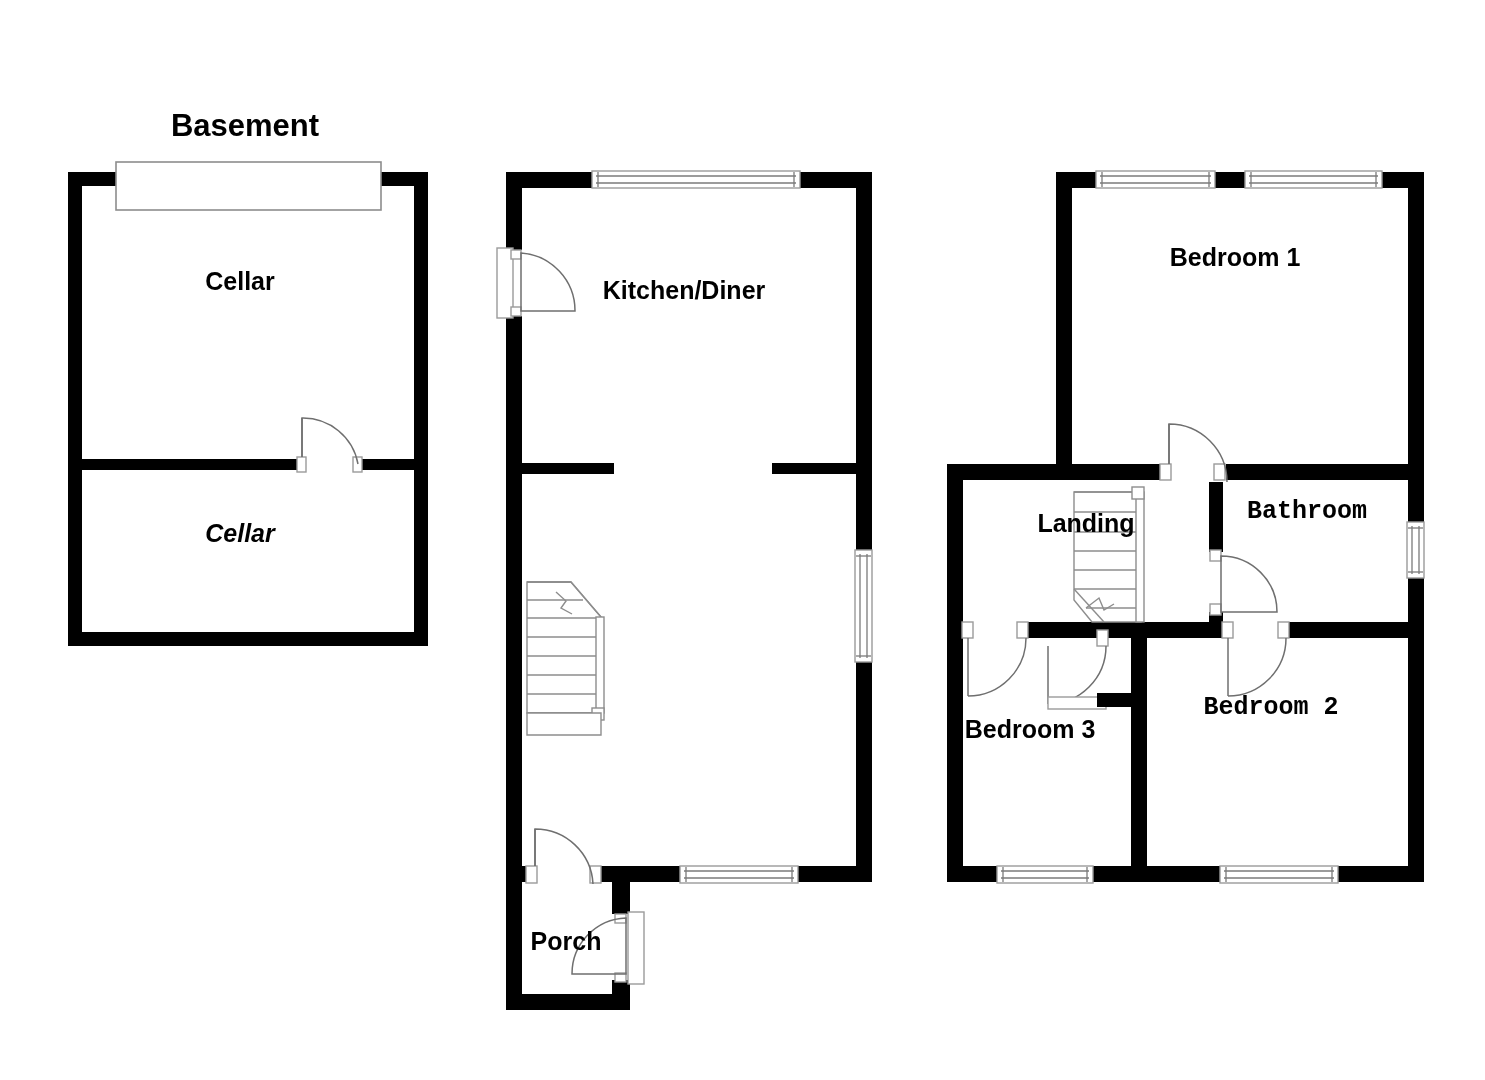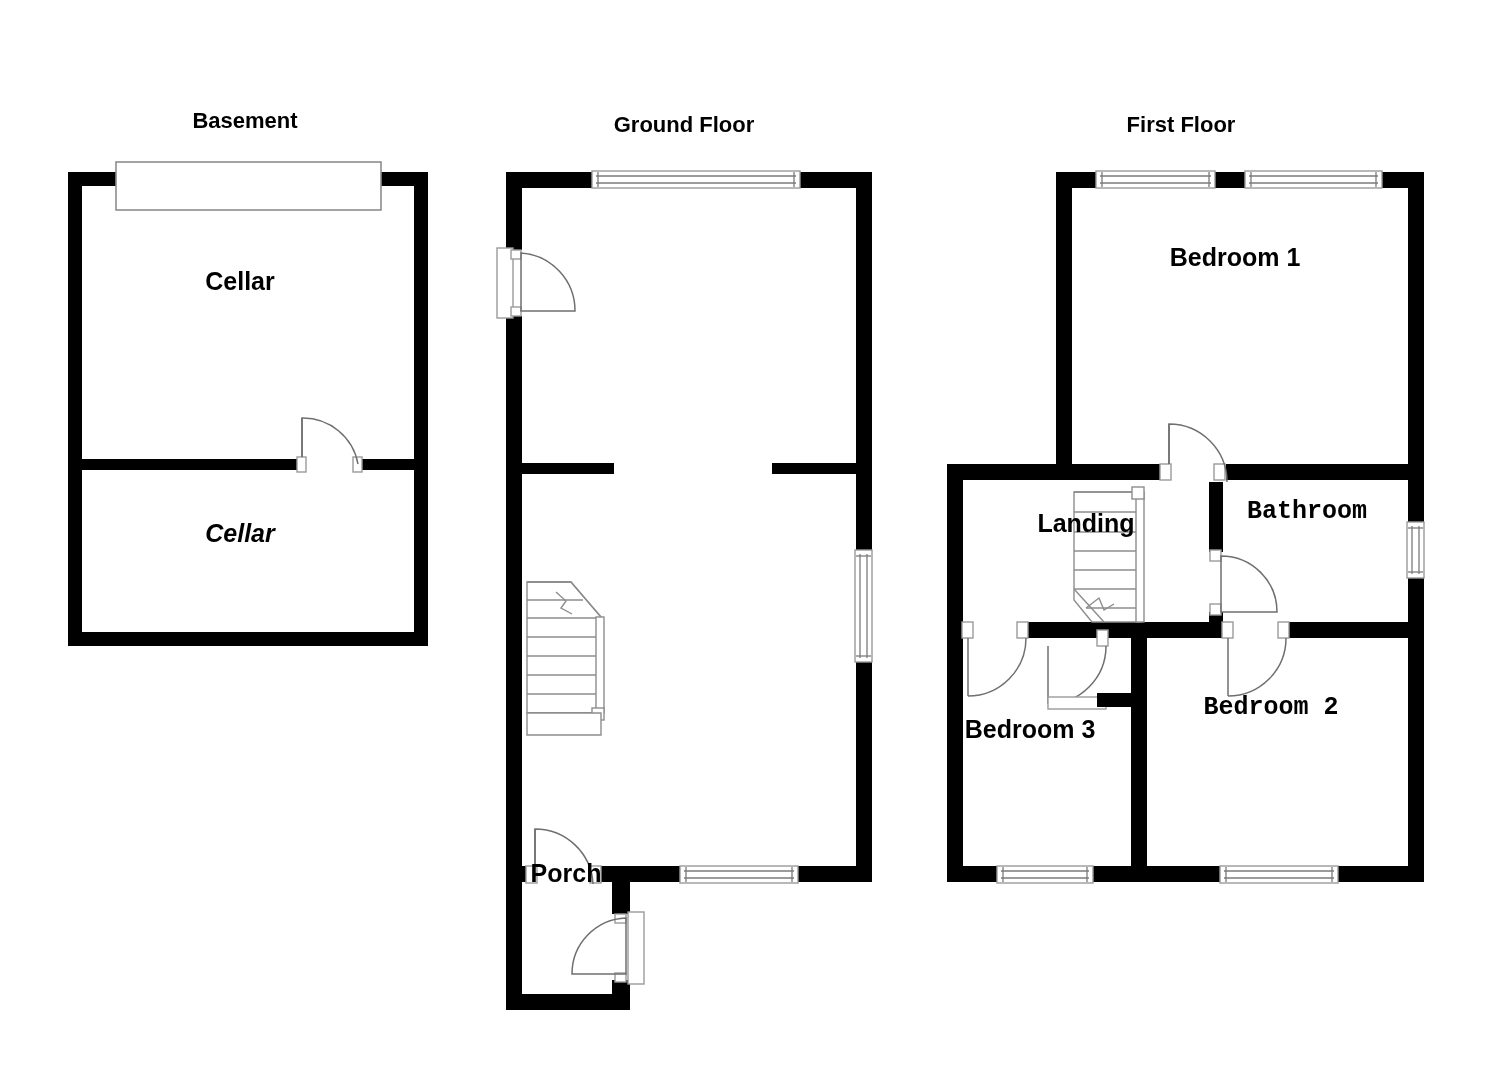--- a/index.html
+++ b/index.html
@@ -13,21 +13,21 @@
   #plan {
     position: relative;
     width: 1485px;
     height: 1080px;
     background: #ffffff;
     overflow: hidden;
   }
   .floor-title {
     position: absolute;
     font-weight: bold;
-    font-size: 22px;
+    font-size: 31px;
     color: #000000;
     white-space: nowrap;
     text-align: center;
     letter-spacing: 0px;
   }
   .room-label {
     position: absolute;
     font-weight: bold;
     font-size: 25px;
     color: #000000;
@@ -53,27 +53,26 @@
   .stair-line { stroke: #8d8d8d; stroke-width: 1.4; fill: none; }
   .stair-fill { fill: #ffffff; stroke: #8d8d8d; stroke-width: 1.4; }
   .garage-door { fill: #ffffff; stroke: #8d8d8d; stroke-width: 1.6; }
 </style>
 </head>
 <body>
 
 <div id="plan">
 
   <div class="floor-title" style="left:105px; top:108px; width:280px;">Basement</div>
-  <div class="floor-title" style="left:544px; top:112px; width:280px;">Ground Floor</div>
-  <div class="floor-title" style="left:1041px; top:112px; width:280px;">First Floor</div>
 
   <div class="room-label" style="left:140px; top:268px; width:200px;">Cellar</div>
   <div class="room-label" style="left:140px; top:520px; width:200px;font-style:italic;">Cellar</div>
 
-  <div class="room-label" style="left:476px; top:860px; width:180px;text-align:center;">Porch</div>
+  <div class="room-label" style="left:554px; top:277px; width:260px;">Kitchen/Diner</div>
+  <div class="room-label" style="left:476px; top:928px; width:180px;text-align:center;">Porch</div>
 
   <div class="room-label" style="left:1125px; top:244px; width:220px;text-align:center;">Bedroom 1</div>
   <div class="room-label" style="left:996px; top:510px; width:180px;">Landing</div>
   <div class="room-label" style="left:1197px; top:498px; width:220px;font-family:Liberation Mono, monospace;">Bathroom</div>
   <div class="room-label" style="left:920px; top:716px; width:220px;">Bedroom 3</div>
   <div class="room-label" style="left:1161px; top:694px; width:220px;font-family:Liberation Mono, monospace;">Bedroom 2</div>
 
   <svg class="plan-svg" viewBox="0 0 1485 1080">
 
     <g>

